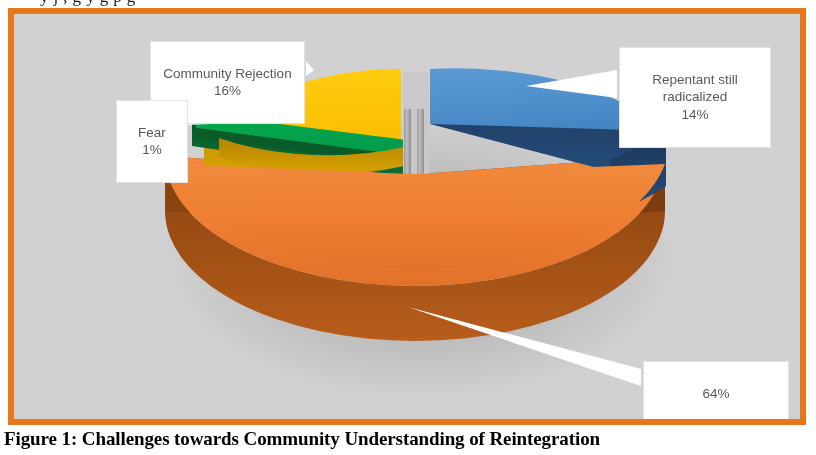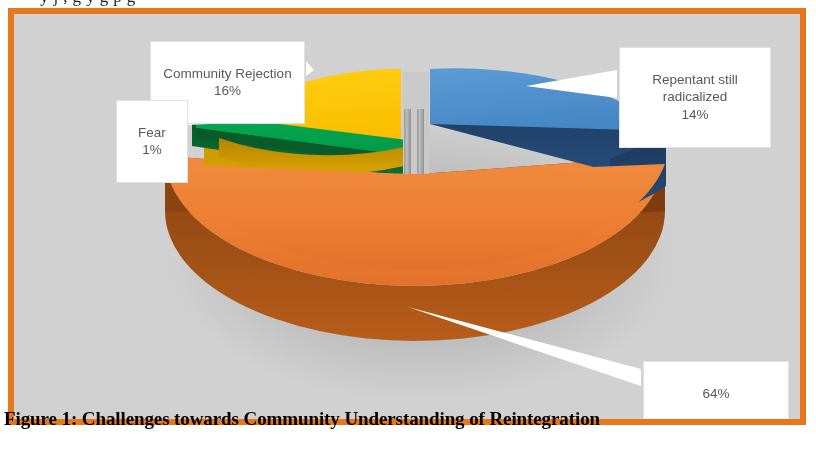--- a/index.html
+++ b/index.html
@@ -49,21 +49,21 @@
   }
   .callout .pct { display: block; }
 
   #callout-community { left: 136px; top: 27px; width: 155px; }
   #callout-fear      { left: 70px;  top: 86px; width: 72px; margin-left: 32px; }
   #callout-repentant { left: 605px; top: 33px; width: 152px; }
   #callout-lack      { left: 629px; top: 347px; width: 146px; }
 
   
   .caption {
-    position: absolute; left: 4px; top: 408px; width: 808px;
+    position: absolute; left: 4px; top: 428px; width: 808px;
     font-family: "Liberation Serif", serif;
     font-weight: bold; font-size: 19px; color: #000000;
     letter-spacing: -0.1px;
     white-space: nowrap;
   }
 </style>
 </head>
 <body>
 
 <div id="root">

